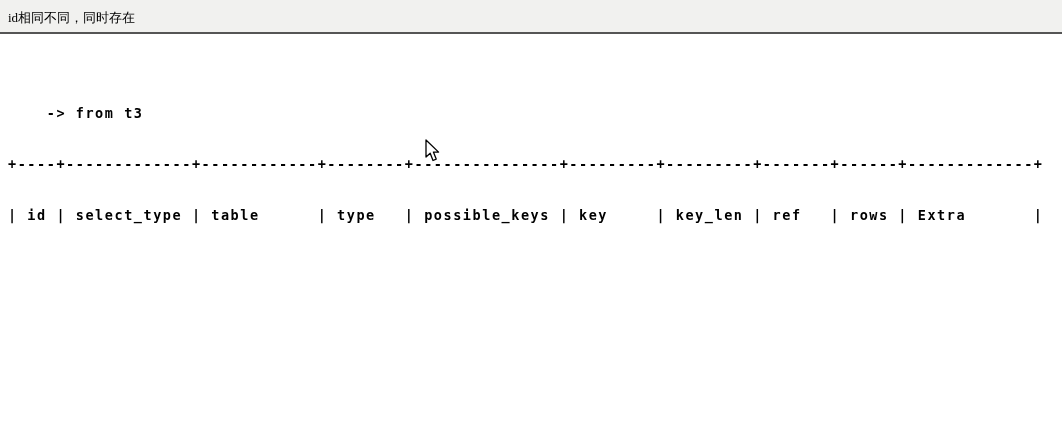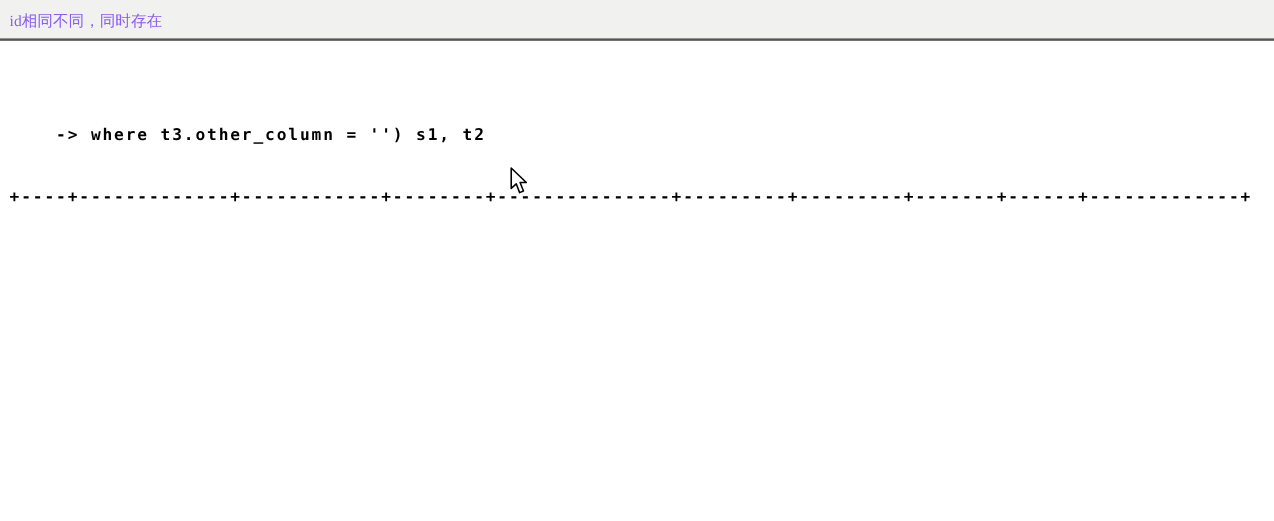--- a/index.html
+++ b/index.html
@@ -10,21 +10,21 @@
     position: relative;
     overflow: hidden;
   }
   .topbar {
     height: 34px;
     background: #f1f1ef;
     border-bottom: 2px solid #555555;
     padding: 9px 0 15px 8px;
     font-family: "Liberation Serif", serif;
     font-size: 13px;
-    color: #8b5cf6;
+    color: #000000;
   }
   .console {
     margin: 38px 0 0 8px;
     font-family: "DejaVu Sans Mono", monospace;
     font-weight: bold;
     font-size: 13.5px;
     letter-spacing: 1.55px;
     color: #000000;
     white-space: pre;
   }
@@ -39,22 +39,23 @@
   }
 </style>
 </head>
 <body>
 
 <div class="topbar">
   <span>id相同不同，同时存在</span>
 </div>
 
 <div class="console">
-  <div class="line">    -&gt; where t3.other_column = '') s1, t2</div>
+  <div class="line">    -&gt; from t3</div>
   <div class="line">+----+-------------+------------+--------+---------------+---------+---------+-------+------+-------------+</div>
+  <div class="line">| id | select_type | table      | type   | possible_keys | key     | key_len | ref   | rows | Extra       |</div>
   
   
   
   
   
   
   
 </div>
 
 <svg class="cursor" viewBox="0 0 18 25" xmlns="http://www.w3.org/2000/svg">

